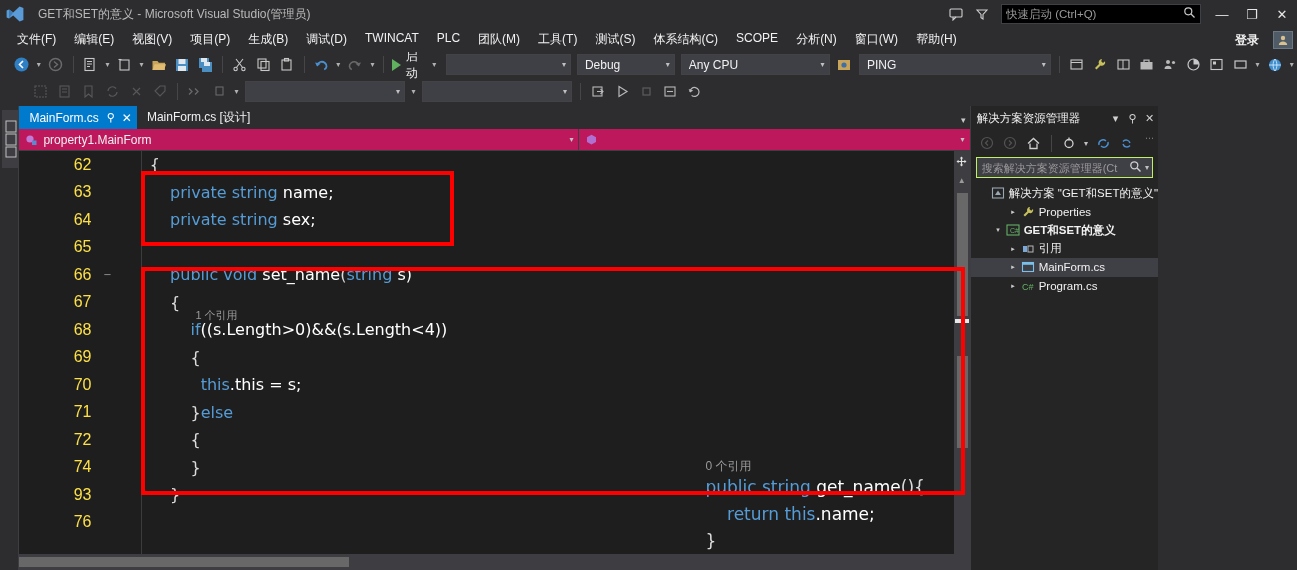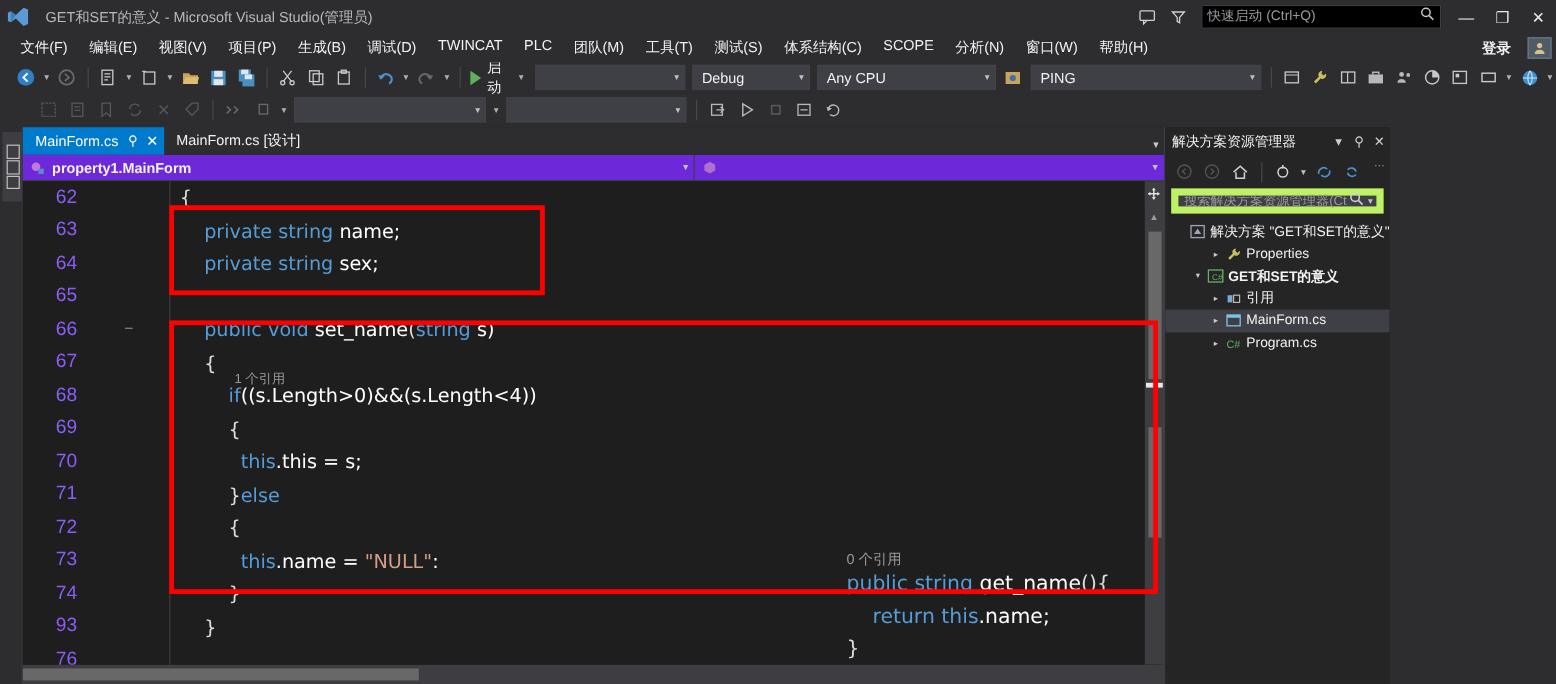--- a/index.html
+++ b/index.html
@@ -142,22 +142,22 @@
   .tab.inactive { background: #2d2d30; color: #f1f1f1; }
   .pin-ico { margin-left: 8px; font-size: 11px; color: #fff; }
   .close-ico { margin-left: 7px; font-size: 12px; color: #fff; }
   .tab-right-caret {
     position: absolute; right: 4px; bottom: 4px;
     color: #c8c8c8; font-size: 9px;
   }
 
   
   .navbar {
-    height: 22px; background: #6d28d9; display: flex;
-    align-items: center; border-bottom: 1px solid #3e3e42; font-weight: bold;
+    height: 22px; background: #be185d; display: flex;
+    align-items: center; border-bottom: 1px solid #3e3e42;
   }
   .navcombo {
     height: 22px; display: flex; align-items: center;
     font-size: 12px; color: #f1f1f1; padding: 0 6px;
     position: relative;
   }
   .navcombo.left { width: 560px; border-right: 1px solid #3e3e42; }
   .navcombo.right { flex: 1; }
   .nav-ico-purple {
     width: 13px; height: 13px; margin-right: 5px;
@@ -179,21 +179,21 @@
   .codelines {
     position: absolute; left: 0; top: 0; width: 100%;
     font-family: "DejaVu Sans", sans-serif;
     font-size: 16px;
   }
   .cl {
     height: 27.5px; display: flex; align-items: center;
     position: relative;
   }
   .lnum {
-    width: 78px; text-align: center; color: #8b5cf6;
+    width: 78px; text-align: right; color: #fde047;
     font-size: 16px; padding-right: 6px;
     font-family: "Liberation Sans", sans-serif;
   }
   .fold {
     width: 20px; text-align: center; color: #999; font-size: 10px;
   }
   .ctext {
     white-space: pre; color: #dcdcdc; padding-left: 12px;
     font-family: "DejaVu Sans", sans-serif;
   }
@@ -272,21 +272,21 @@
   .sx-toolbar {
     height: 24px; display: flex; align-items: center;
     padding-left: 6px; gap: 2px; position: relative;
   }
   .sx-tb {
     width: 21px; height: 20px; display:flex;
     align-items:center; justify-content:center;
   }
   .sx-search {
     height: 21px; margin: 2px 5px 4px 5px; background: #3f3f46;
-    border: 6px solid #bef264; display: flex; align-items: center;
+    border: 1px solid #bef264; display: flex; align-items: center;
     padding: 0 3px 0 5px;
   }
   .sx-search input {
     flex: 1; background: transparent; border: none; outline: none;
     color: #9a9a9a; font-size: 11px; width: 10px;
     font-family: "Liberation Sans", sans-serif;
   }
   .sx-search input::placeholder { color: #9a9a9a; }
   .sx-tree { flex: 1; overflow: hidden; padding-top: 2px; }
   .trow {
@@ -721,25 +721,20 @@
           </div>
           <div class="cl">
             <span class="lnum">71</span>
             <span class="fold"></span>
             <span class="ctext"><span class="pl">            }</span><span class="kw">else</span></span>
           </div>
           <div class="cl">
             <span class="lnum">72</span>
             <span class="fold"></span>
             <span class="ctext"><span class="pl">            {</span></span>
-          </div>
-          <div class="cl">
-            <span class="lnum">73</span>
-            <span class="fold"></span>
-            <span class="ctext"><span class="pl">              </span><span class="kw">this</span><span class="id">.name = </span><span class="str">"NULL"</span><span class="id">:</span></span>
           </div>
           <div class="cl">
             <span class="lnum">74</span>
             <span class="fold"></span>
             <span class="ctext"><span class="pl">            }</span></span>
           </div>
           <div class="cl">
             <span class="lnum">93</span>
             <span class="fold"></span>
             <span class="ctext"><span class="pl">        }</span></span>

